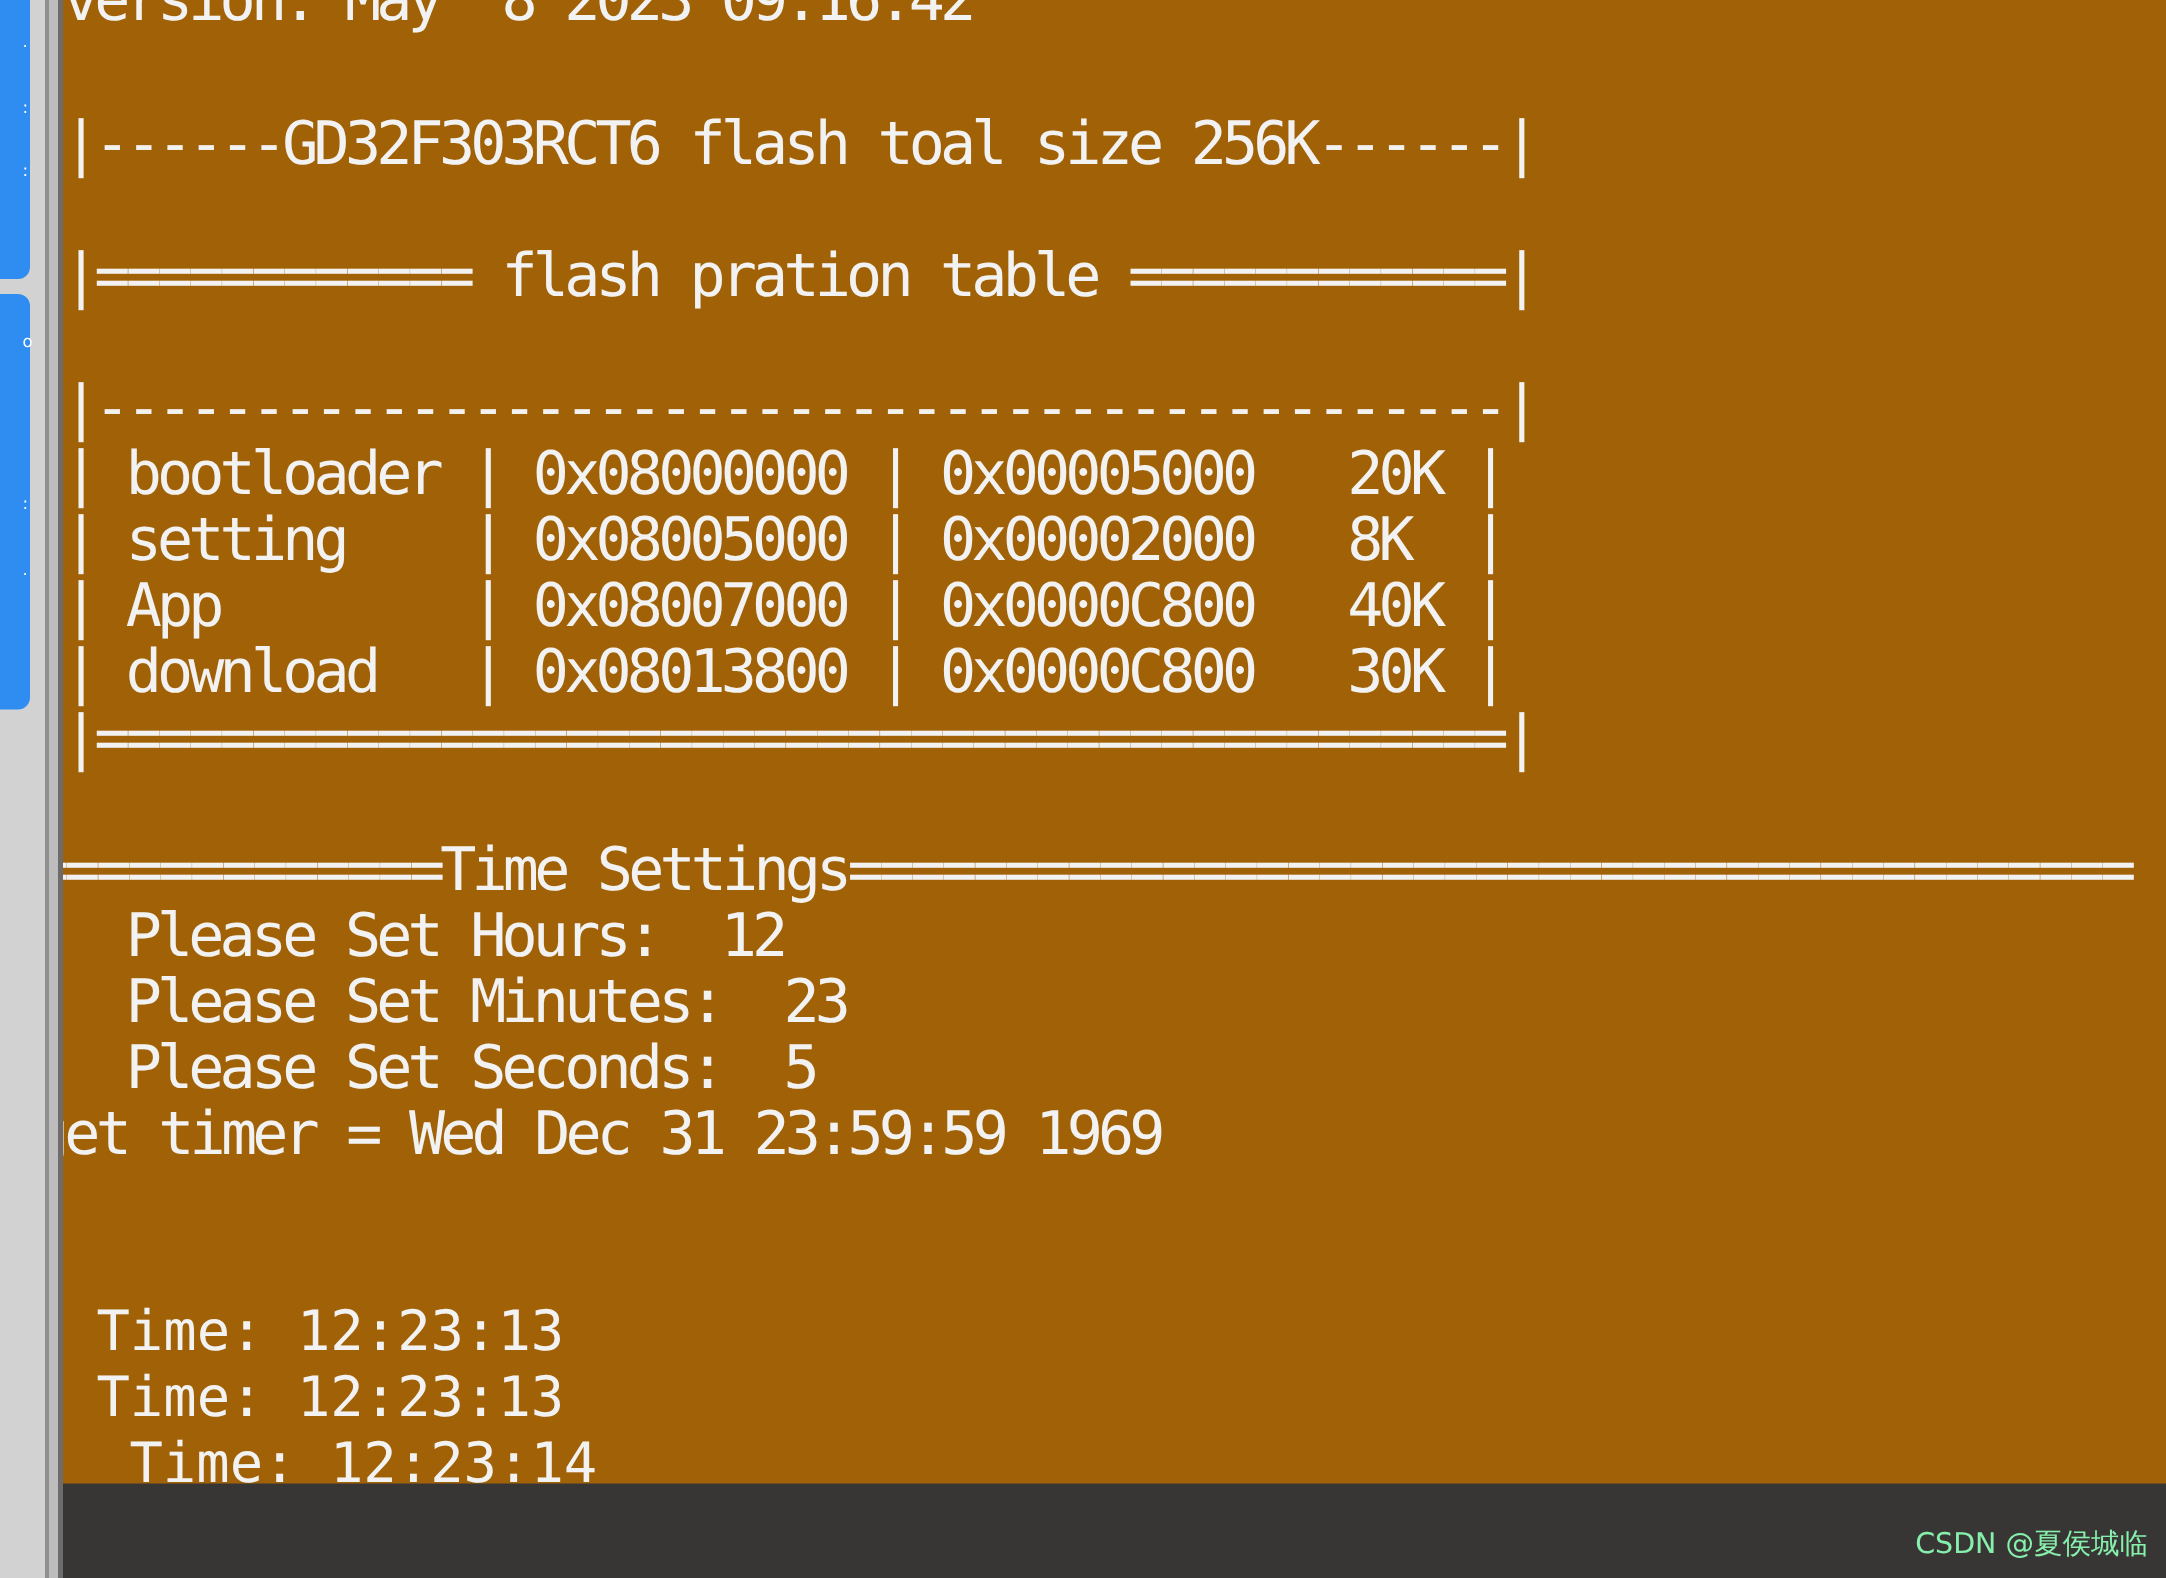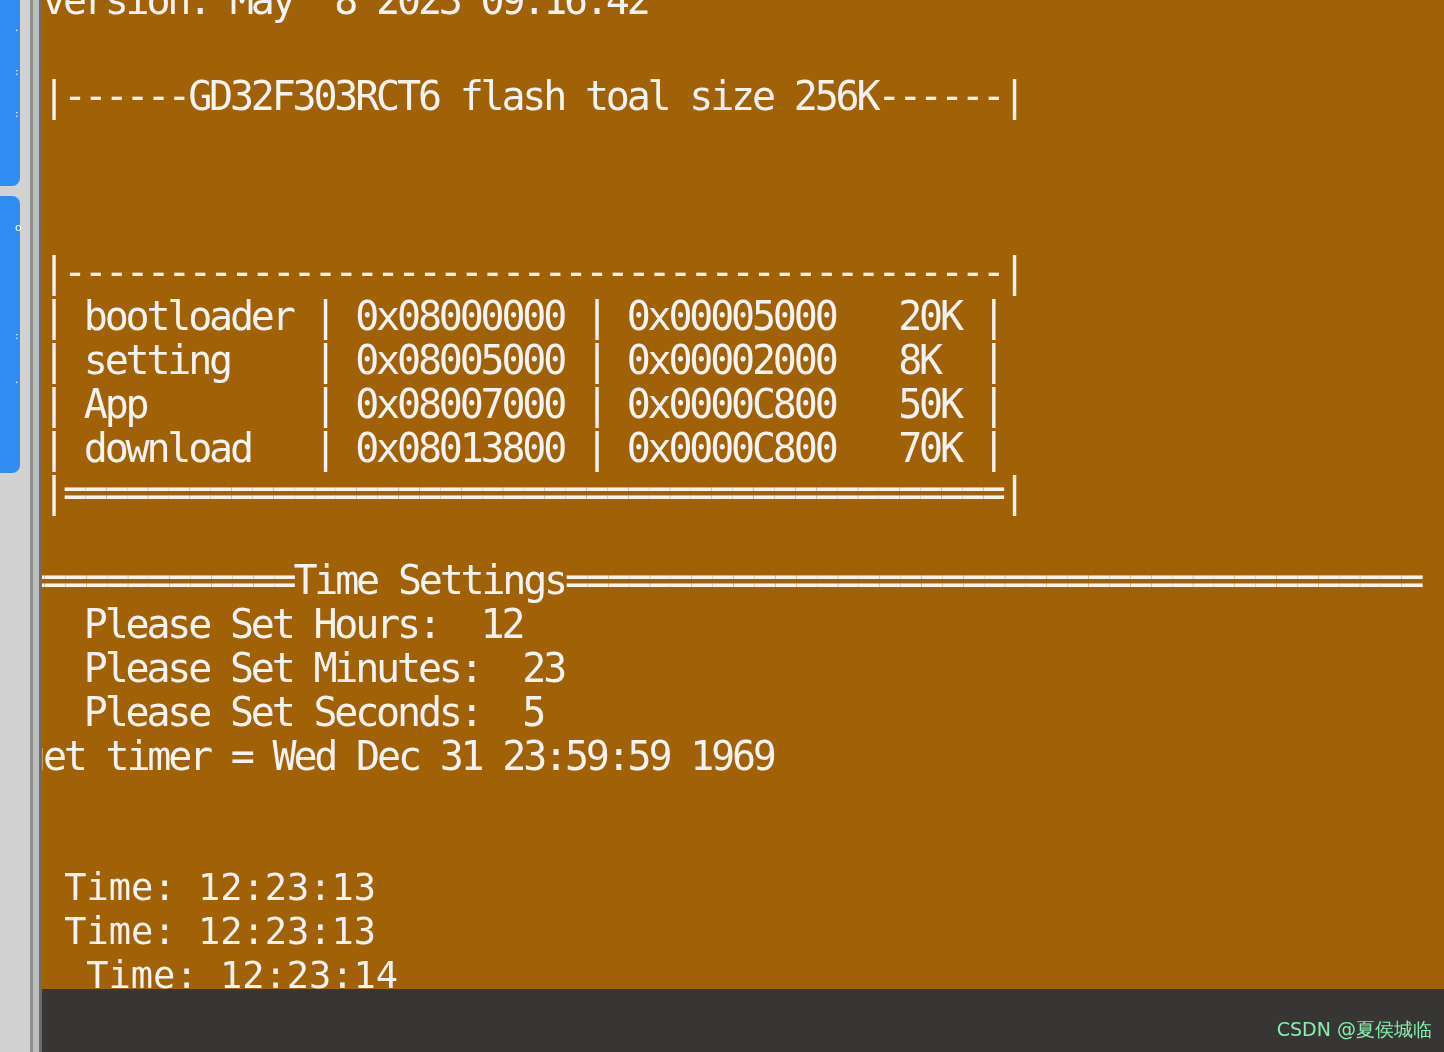--- a/index.html
+++ b/index.html
@@ -107,31 +107,32 @@
     <div class="sel-frag" style="top:374px;">.</div>
   </div>
   <div id="left-divider"></div>
 
   <div id="terminal">
 
     <div class="term-line" style="top:-22px;">version: May  8 2023 09:16:42</div>
 
     <div class="term-line" style="top:74px;">|------GD32F303RCT6 flash toal size 256K------|</div>
 
+    <div class="term-line" style="top:162px;">|============ flash pration table ============|</div>
 
 
     <div class="term-line" style="top:250px;">|---------------------------------------------|</div>
 
     <div class="term-line" style="top:294px;">| bootloader | 0x08000000 | 0x00005000   20K |</div>
 
     <div class="term-line" style="top:338px;">| setting    | 0x08005000 | 0x00002000   8K  |</div>
 
-    <div class="term-line" style="top:382px;">| App        | 0x08007000 | 0x0000C800   50K |</div>
+    <div class="term-line" style="top:382px;">| App        | 0x08007000 | 0x0000C800   40K |</div>
 
-    <div class="term-line" style="top:426px;">| download   | 0x08013800 | 0x0000C800   70K |</div>
+    <div class="term-line" style="top:426px;">| download   | 0x08013800 | 0x0000C800   30K |</div>
 
     <div class="term-line" style="top:470px;">|=============================================|</div>
 
     <div class="term-line" style="top:558px;left:-20px;">=============Time Settings=========================================</div>
 
     <div class="term-line" style="top:602px;">  Please Set Hours:  12</div>
 
     <div class="term-line" style="top:646px;">  Please Set Minutes:  23</div>
 
     <div class="term-line" style="top:690px;">  Please Set Seconds:  5</div>

